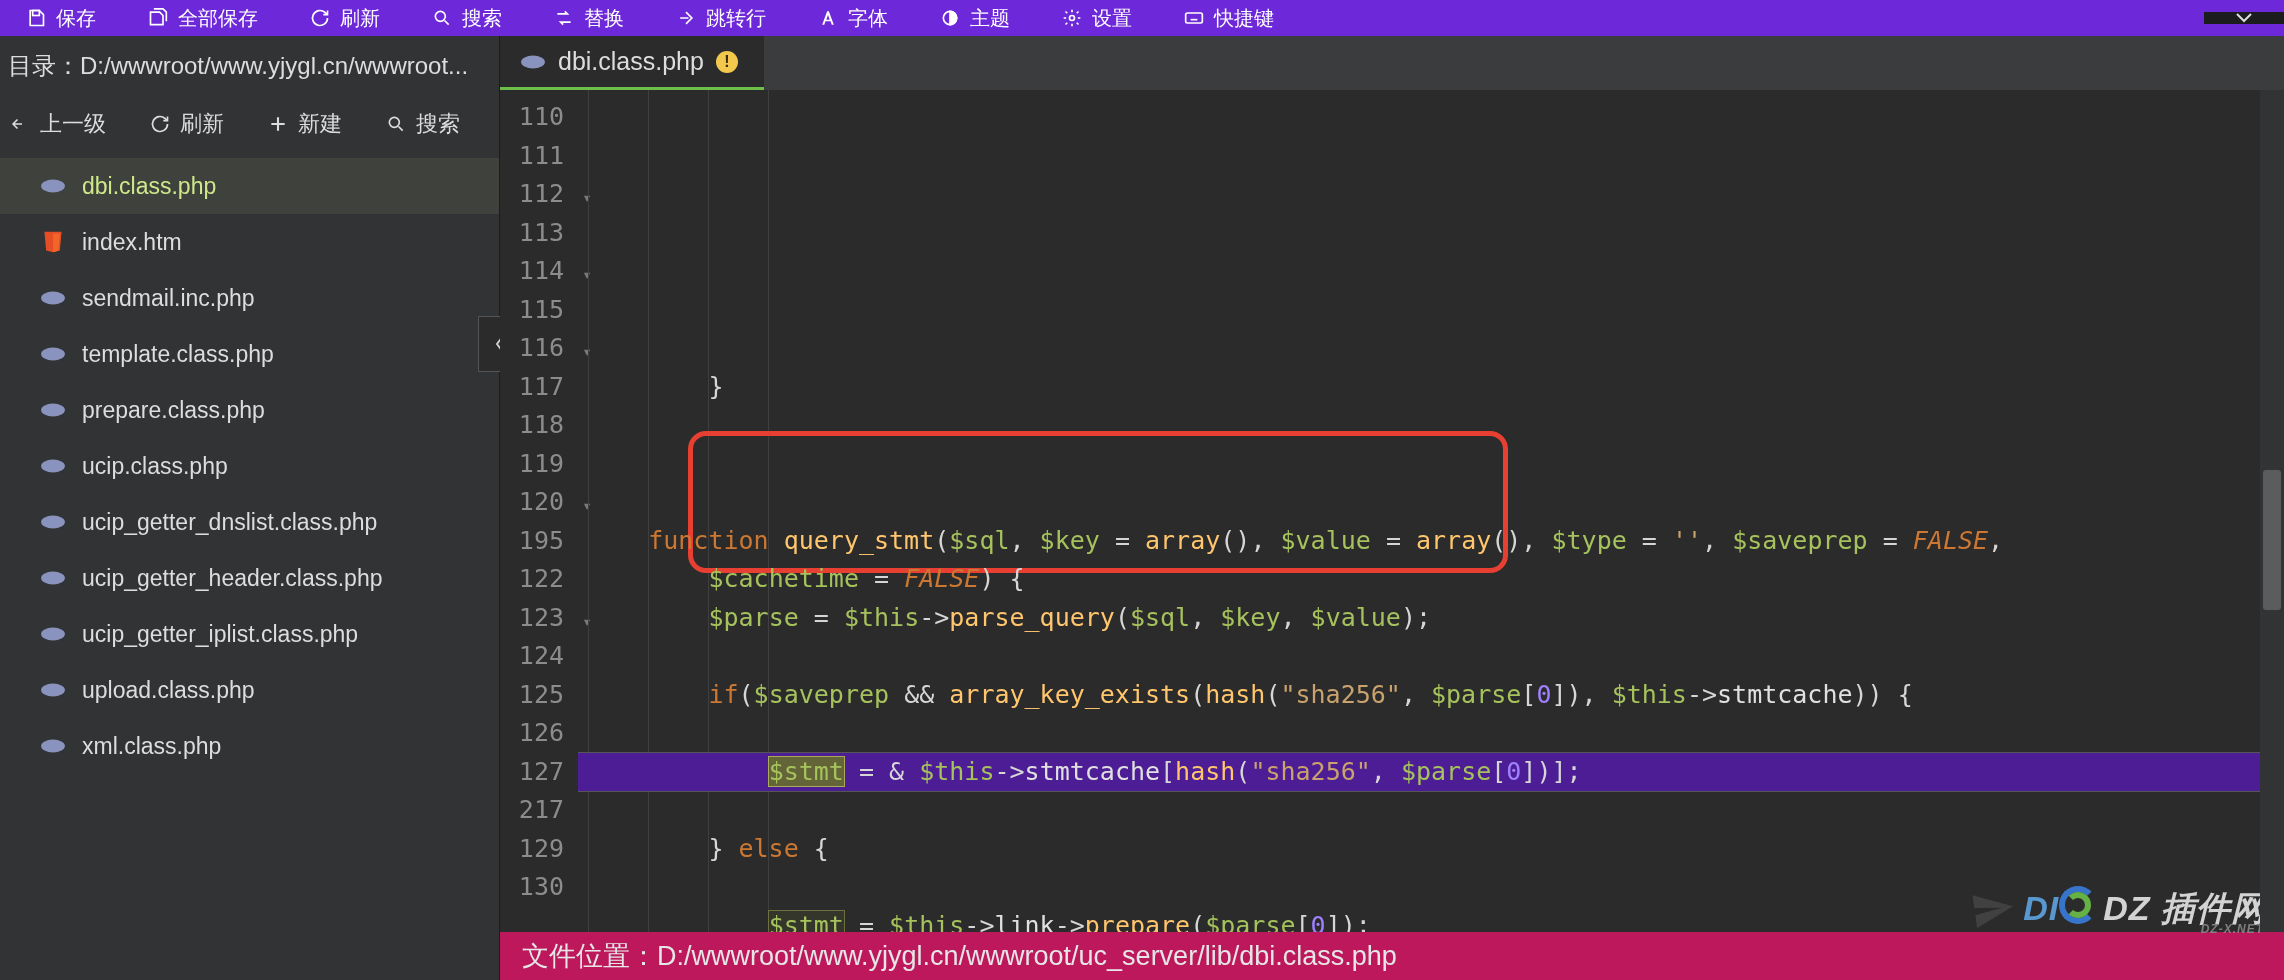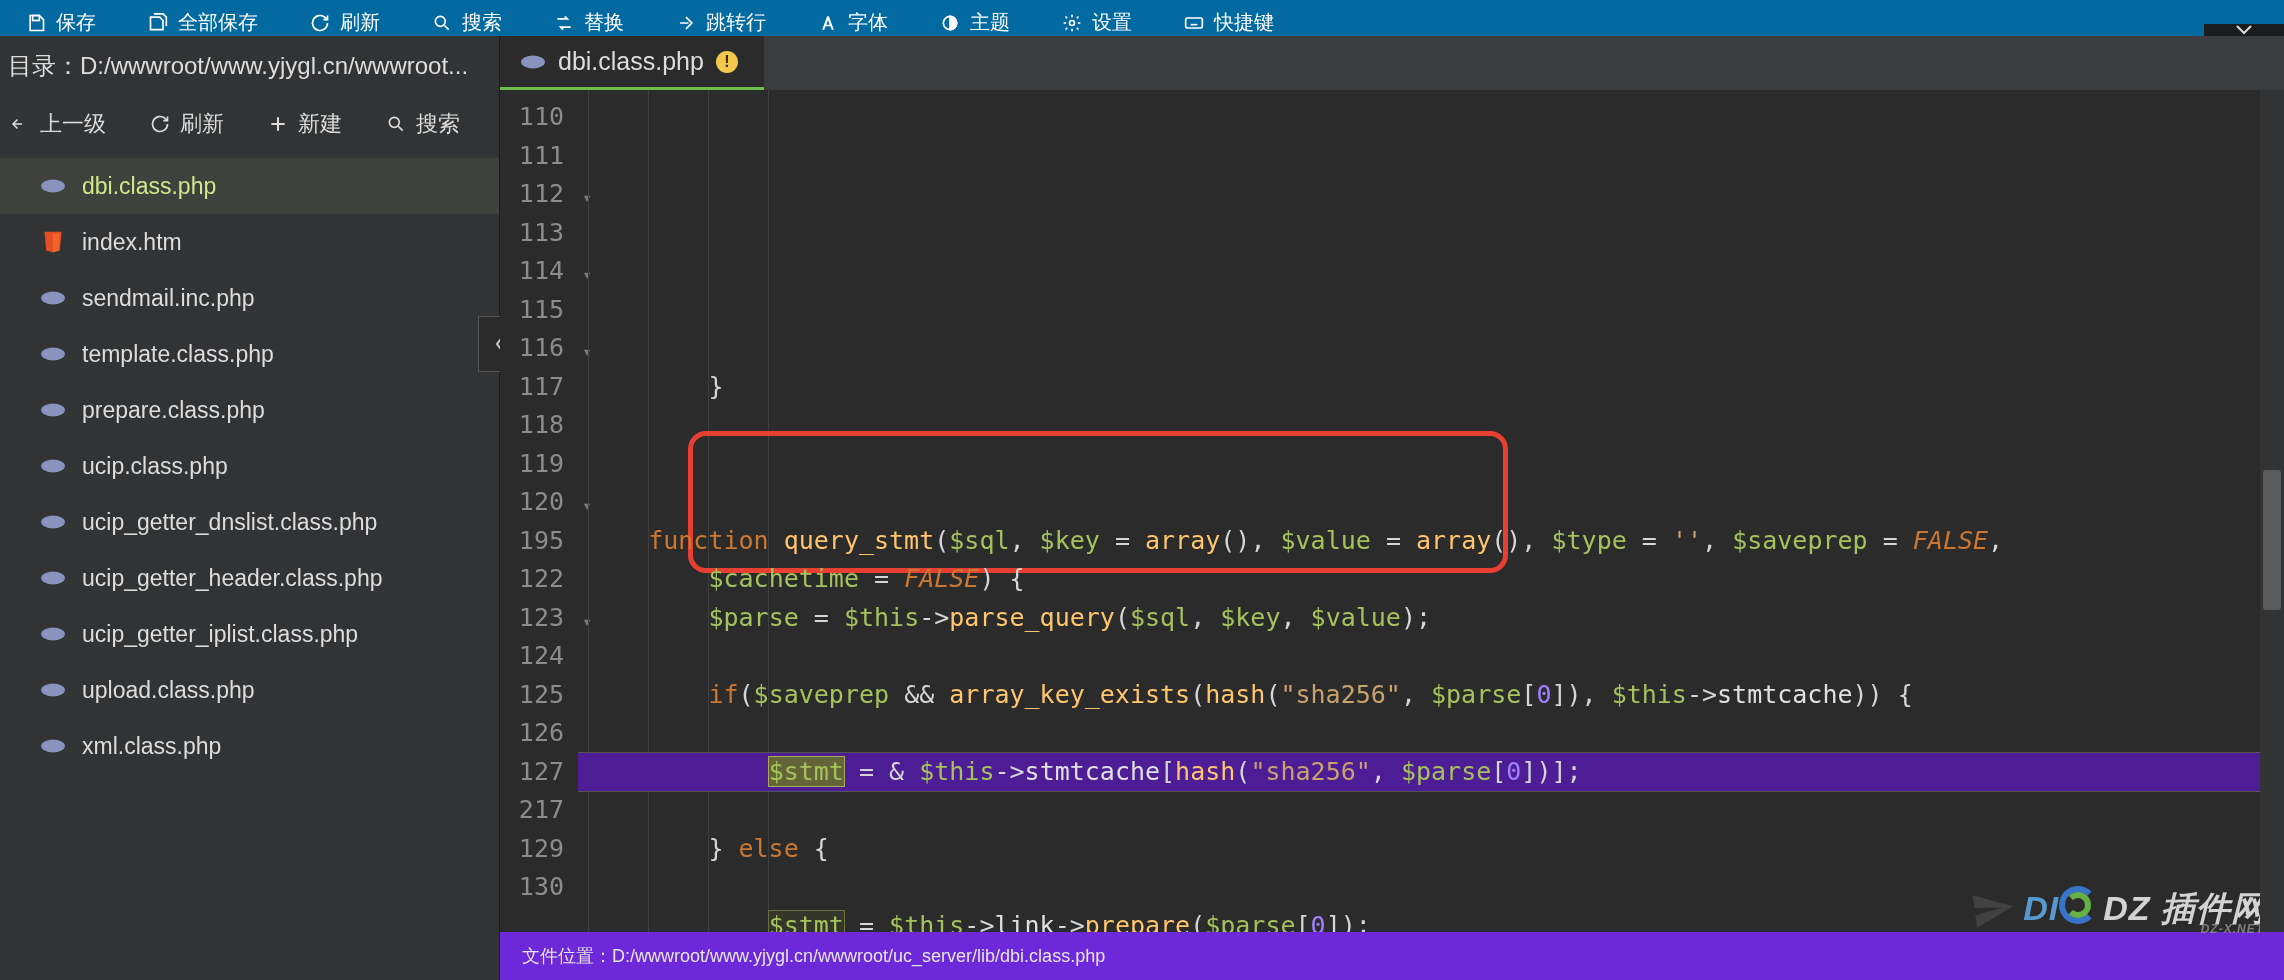--- a/index.html
+++ b/index.html
@@ -1,20 +1,20 @@
 <!DOCTYPE html>
 <html><head>
 <meta charset="utf-8">
 <style>
   * { box-sizing: border-box; margin: 0; padding: 0; }
   html, body { width: 2284px; height: 980px; overflow: hidden; background: #2b2b2b; font-family: "Microsoft YaHei", "PingFang SC", sans-serif; color: #ccc; }
   .app { display: flex; flex-direction: column; width: 100%; height: 100%; }
 
   
-  .topbar { display: flex; align-items: flex-end; height: 36px; background: #0369a1; }
+  .topbar { display: flex; align-items: center; height: 36px; background: #6d28d9; }
   .tb-item { display: flex; align-items: center; gap: 10px; padding: 0 26px; color: #fff; font-size: 20px; cursor: pointer; }
   .tb-item .ic { display: inline-flex; }
   .tb-last { margin-left: auto; width: 80px; background: #1b1c1d; display:flex; align-items:center; justify-content:center; }
 
   svg { display: block; }
 
   .body { display: flex; flex: 1; min-height: 0; position: relative; }
 
   
   .sidebar { width: 500px; background: #313335; display: flex; flex-direction: column; border-right: 1px solid #1c1c1c; }
@@ -54,21 +54,21 @@
   .op { color: #d6d6d6; }
   .str { color: #c9a26d; }
   .const { color: #cc7832; font-style: italic; }
   .hl { background: rgba(60,61,44,0.6); outline: 1px solid #6e703d; }
   .hl-cur { background: #636539; outline: 1.5px solid #a9ab5a; }
 
   .redbox { position: absolute; border: 5px solid #e74032; border-radius: 18px; left: 110px; top: 341px; width: 820px; height: 142px; pointer-events: none; }
 
   .collapse-bubble { position: absolute; left: -22px; top: 280px; width: 44px; height: 56px; background: #2b2b2b; border: 1px solid #555; border-radius: 0 8px 8px 0; display: flex; align-items: center; justify-content: center; color: #bbb; cursor: pointer; }
 
-  .statusbar { height: 48px; display: flex; align-items: center; padding-left: 22px; background: #6d28d9; font-size: 18px; color: #e6e6e6; }
+  .statusbar { height: 48px; display: flex; align-items: center; padding-left: 22px; background: #be185d; font-size: 27px; color: #e6e6e6; }
   .statusbar .lbl { color: #e6e6e6; }
 
   .watermark { position: absolute; right: 18px; bottom: 48px; display: flex; align-items: center; gap: 8px; opacity: 0.9; pointer-events:none; }
   .watermark .send { transform: rotate(-8deg); }
   .wm-text { font-size: 34px; font-weight: 700; font-style: italic; letter-spacing: 1px; }
   .wm-text .d1 { color: #5ea4e0; }
   .wm-text .d3 { color: #e6e6e6; }
   .wm-sub { position:absolute; right:2px; bottom:-4px; font-size:12px; color:#888; letter-spacing:1px; }
   .wm-swirl { position:relative; width:44px; height:44px; }
   .wm-swirl .c { position:absolute; border:6px solid; border-radius:50%; }

